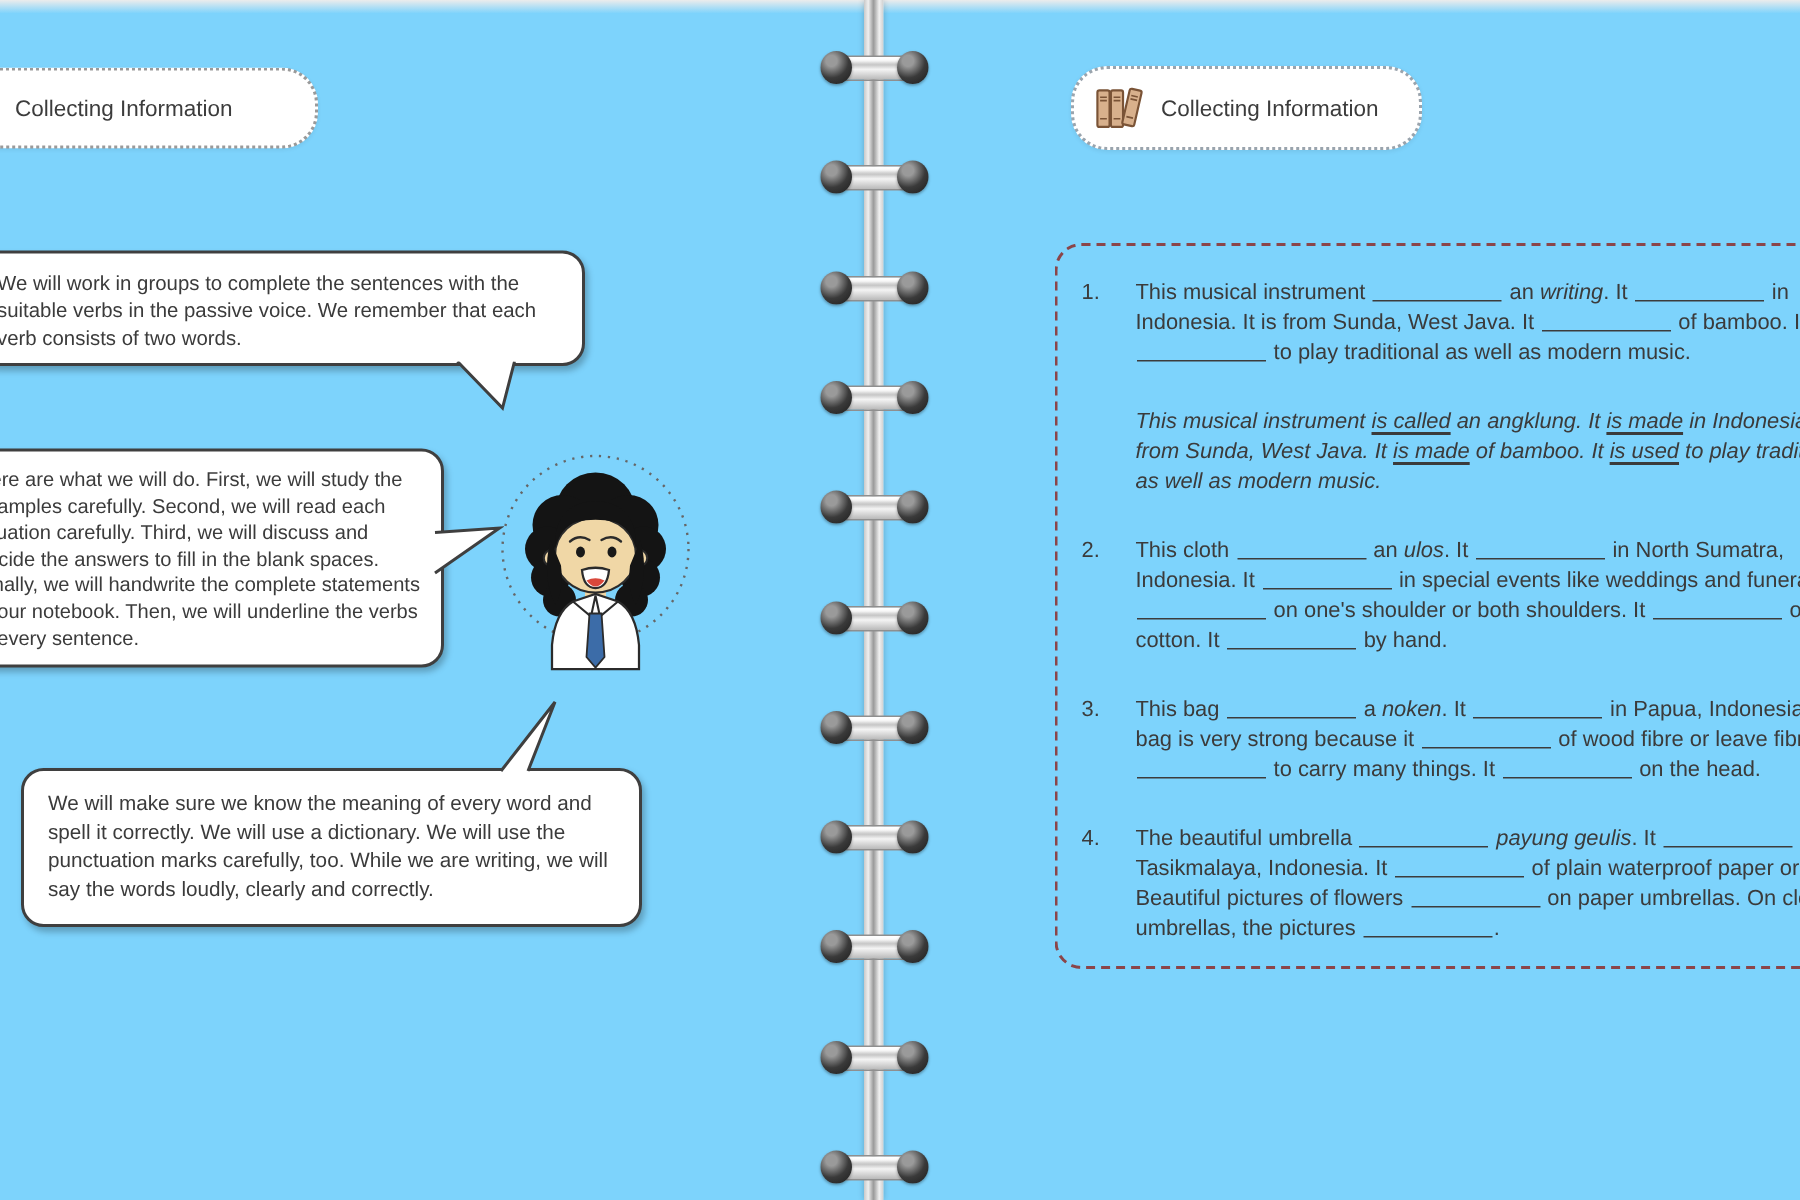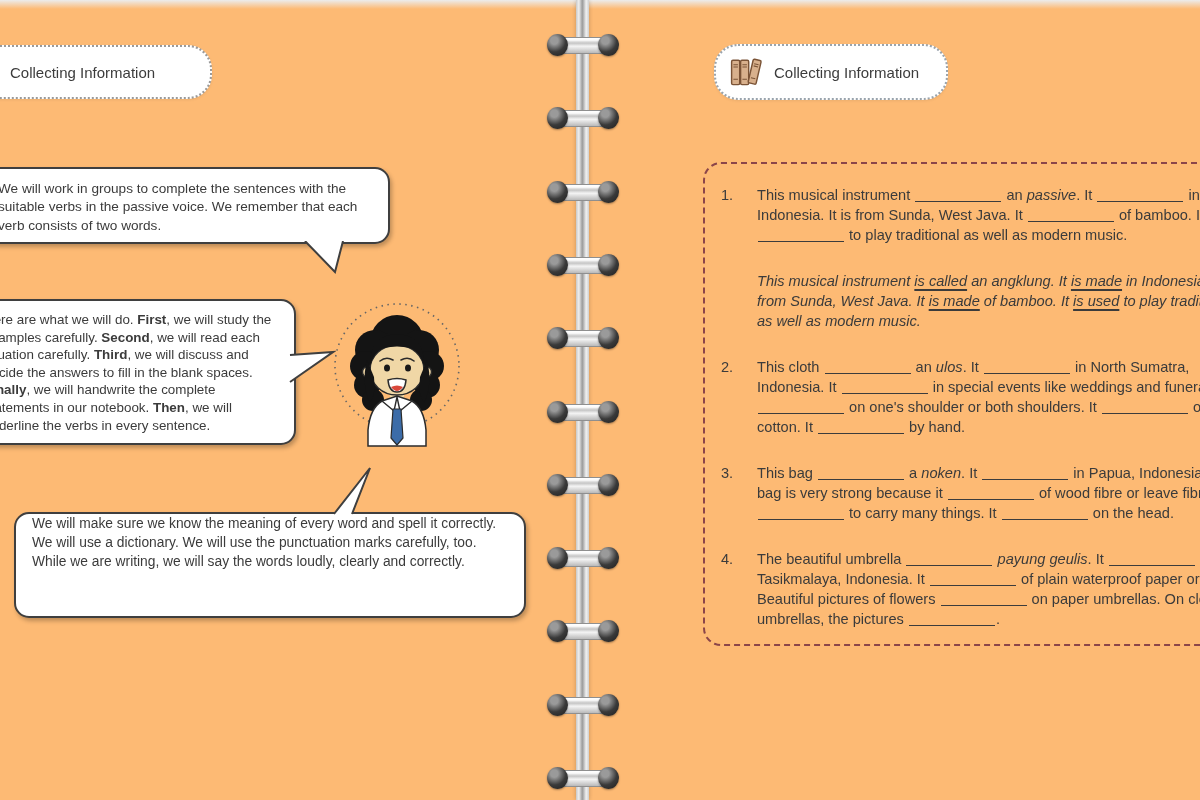--- a/index.html
+++ b/index.html
@@ -1,16 +1,16 @@
 <!DOCTYPE html>
 <html><head>
 <meta charset="utf-8">
 <style>
   html,body{margin:0;padding:0;background:#ffffff;}
-  #screen{position:relative;width:1200px;height:800px;overflow:hidden;background:#fdba74;
+  #screen{position:relative;width:1200px;height:800px;overflow:hidden;background:#7dd3fc;
           font-family:"Liberation Sans","DejaVu Sans",sans-serif;color:#3b3b3b;}
   #screen::before{content:'';position:absolute;left:0;top:0;right:0;height:9px;
           background:linear-gradient(#ececec,rgba(255,255,255,0));pointer-events:none;}
 
   
   .spine{position:absolute;left:576px;top:0;width:13px;height:800px;z-index:1;
          background:linear-gradient(90deg,#c9c9c9 0%,#efefef 22%,#9b9b9b 48%,#ababab 55%,#f1f1f1 78%,#cfcfcf 100%);
          box-shadow:0 0 4px rgba(0,0,0,.22);}
   .rings{position:absolute;left:0;top:0;width:0;height:0;z-index:2;}
   .ring{position:absolute;left:547px;width:72px;height:26px;}
@@ -28,36 +28,36 @@
   .tag-left{left:-36px;top:45px;width:200px;height:50px;padding-left:44px;border-color:#9a9a9a;}
   .tag-right{left:714px;top:44px;width:218px;height:52px;padding-left:12px;gap:10px;}
   .tag .label{font-size:15px;color:#3c3c3c;}
 
   
   .bubble{position:absolute;background:#fff;border:2px solid #3f3f3f;border-radius:15px;
           box-shadow:2px 3px 4px rgba(0,0,0,.25);box-sizing:border-box;}
   .bubble p{margin:0;}
   .b1{left:-18px;top:167px;width:408px;height:77px;padding:11px 14px;font-size:13.6px;line-height:18.3px;}
   .b2{left:-32px;top:299px;width:328px;height:146px;padding:10px 14px;font-size:13.4px;line-height:17.6px;}
-  .b3{left:14px;top:512px;width:512px;height:106px;padding:0 16px;font-size:13.8px;line-height:19px;}
+  .b3{left:14px;top:512px;width:414px;height:106px;padding:12px 16px;font-size:13.8px;line-height:19px;}
   .tail{position:absolute;z-index:3;}
 
   
   .avatar{position:absolute;left:330px;top:300px;width:134px;height:148px;}
 
   
   .ex-box{position:absolute;left:703px;top:162px;width:600px;height:484px;box-sizing:border-box;
           border:2px dashed #8b4549;border-radius:18px;padding:21px 12px 0 12px;overflow:hidden;}
   .ex-row{display:flex;margin-bottom:26px;font-size:14.6px;line-height:20px;}
   .ex-row .num{flex:none;width:36px;padding-left:4px;}
   .ex-row p{margin:0;width:495px;}
   .ex-row.example p{font-style:italic;}
 
   
-  .seg-b{font-weight:700;}
+  .seg-b{font-weight:400;}
   .seg-i{font-style:italic;}
   .seg-iu{text-decoration:underline;text-decoration-thickness:1.5px;
           text-underline-offset:3px;text-decoration-skip-ink:none;}
   .seg-blank{display:inline-block;width:86px;height:11px;border-bottom:1.5px solid #3c3c3c;
           vertical-align:-2px;margin:0 1px;}
 </style>
 </head>
 <body>
 
 <div id="screen">
@@ -214,21 +214,21 @@
             </g>
         </g>
       </svg>
       <span class="label">Collecting Information</span>
     </div>
 
     <div class="ex-box">
 
       <div class="ex-row">
         <span class="num">1.</span>
-        <p><span>This musical instrument </span><span class="seg-blank"></span><span> an </span><span class="seg-i">passive</span><span>. It </span><span class="seg-blank"></span><span> in Indonesia. It is from Sunda, West Java. It </span><span class="seg-blank"></span><span> of bamboo. It </span><span class="seg-blank"></span><span> to play traditional as well as modern music.</span></p>
+        <p><span>This musical instrument </span><span class="seg-blank"></span><span> an </span><span class="seg-i">writing</span><span>. It </span><span class="seg-blank"></span><span> in Indonesia. It is from Sunda, West Java. It </span><span class="seg-blank"></span><span> of bamboo. It </span><span class="seg-blank"></span><span> to play traditional as well as modern music.</span></p>
       </div>
 
       <div class="ex-row example">
         <span class="num"></span>
         <p><span class="seg-i">This musical instrument </span><span class="seg-iu">is called</span><span class="seg-i"> an angklung. It </span><span class="seg-iu">is made</span><span class="seg-i"> in Indonesia. It is from Sunda, West Java. It </span><span class="seg-iu">is made</span><span class="seg-i"> of bamboo. It </span><span class="seg-iu">is used</span><span class="seg-i"> to play traditional as well as modern music.</span></p>
       </div>
 
       <div class="ex-row">
         <span class="num">2.</span>
         <p><span>This cloth </span><span class="seg-blank"></span><span> an </span><span class="seg-i">ulos</span><span>. It </span><span class="seg-blank"></span><span> in North Sumatra, Indonesia. It </span><span class="seg-blank"></span><span> in special events like weddings and funerals. It </span><span class="seg-blank"></span><span> on one's shoulder or both shoulders. It </span><span class="seg-blank"></span><span> of cotton. It </span><span class="seg-blank"></span><span> by hand.</span></p>

